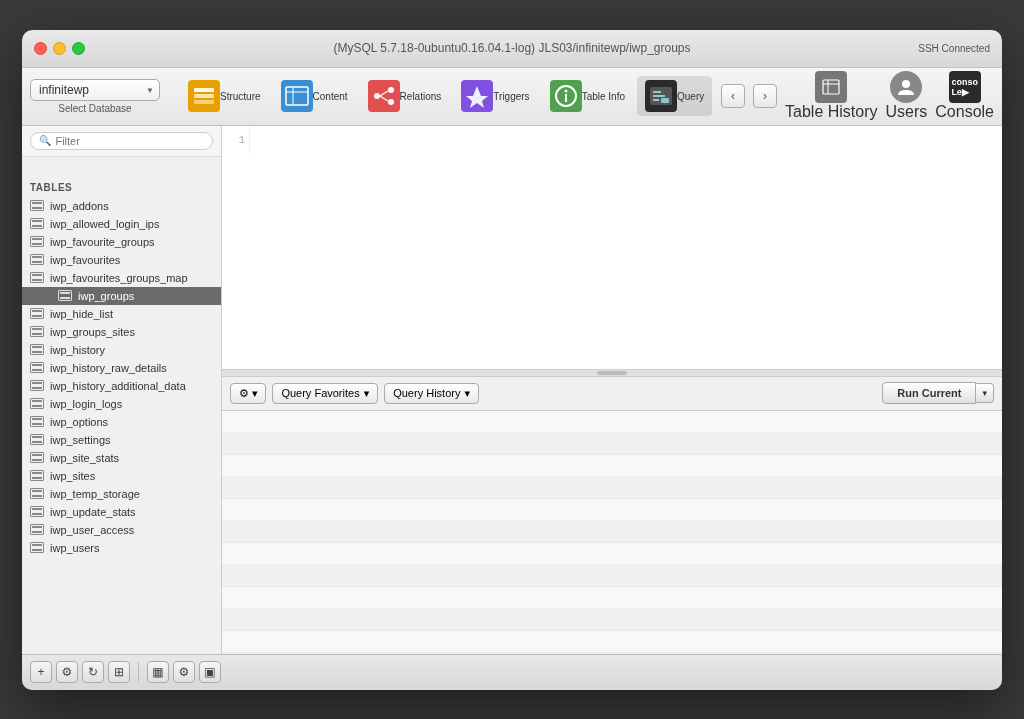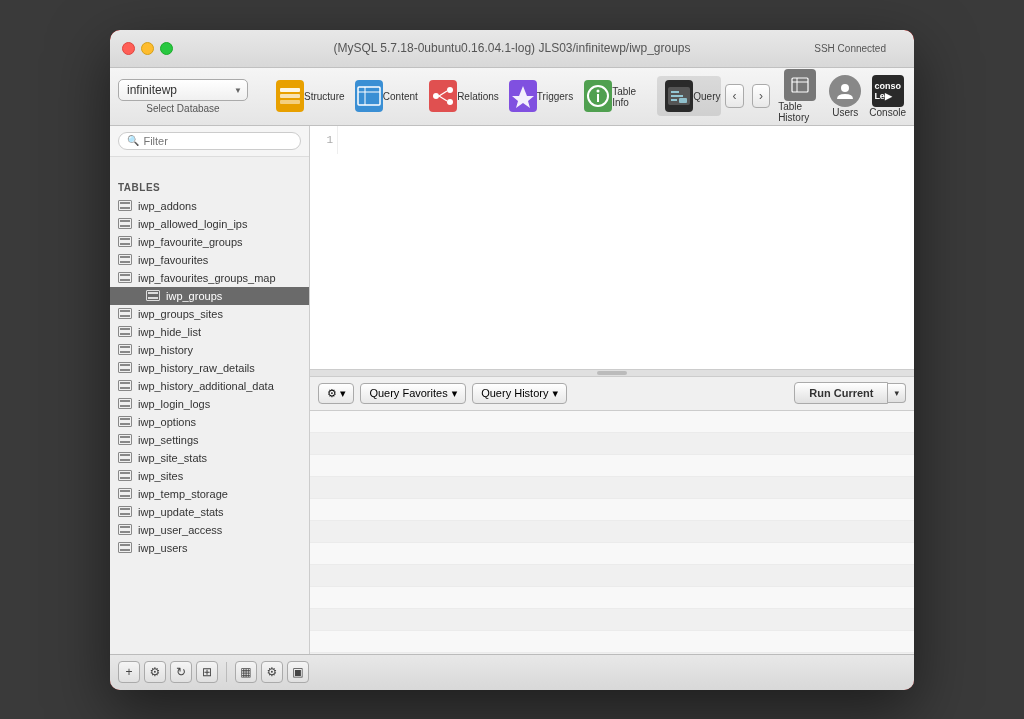--- a/index.html
+++ b/index.html
@@ -6,21 +6,21 @@
     body {
       background: #3a3a3a;
       display: flex;
       justify-content: center;
       align-items: center;
       width: 1024px;
       height: 719px;
       font-family: -apple-system, BlinkMacSystemFont, 'Helvetica Neue', Arial, sans-serif;
     }
     .window {
-      width: 804px;
+      width: 980px;
       height: 660px;
       background: #ef4444;
       border-radius: 10px;
       box-shadow: 0 20px 60px rgba(0,0,0,0.5);
       display: flex;
       flex-direction: column;
       overflow: hidden;
     }
     
     .titlebar {
@@ -48,21 +48,21 @@
     .tl-close { background: #ff5f57; border: 1px solid #e0443e; }
     .tl-min { background: #febc2e; border: 1px solid #d4a017; }
     .tl-max { background: #28c840; border: 1px solid #1aab29; }
     .titlebar-text {
       font-size: 12px;
       color: #555;
       font-weight: 500;
     }
     .ssh-badge {
       position: absolute;
-      right: 28px;
+      right: 12px;
       font-size: 10px;
       color: #555;
     }
     
     .toolbar {
       background: linear-gradient(180deg, #f5f5f5 0%, #e5e5e5 100%);
       height: 58px;
       display: flex;
       align-items: center;
       border-bottom: 1px solid #c0c0c0;
@@ -149,21 +149,21 @@
       font-size: 12px;
       color: #555;
     }
     .toolbar-right-item {
       display: flex;
       flex-direction: column;
       align-items: center;
       cursor: pointer;
     }
     .toolbar-right-label {
-      font-size: 10px;
+      font-size: 16px;
       color: #333;
     }
     
     .main {
       display: flex;
       flex: 1;
       overflow: hidden;
     }
     
     .sidebar {
@@ -590,28 +590,28 @@
               <div class="table-icon-row"></div>
               <div class="table-icon-row"></div>
             </div>
           <span>iwp_groups</span>
         </div>
         <div class="table-item">
           <div class="table-icon">
               <div class="table-icon-row"></div>
               <div class="table-icon-row"></div>
             </div>
+          <span>iwp_hide_list</span>
+        </div>
+        <div class="table-item">
+          <div class="table-icon">
+              <div class="table-icon-row"></div>
+              <div class="table-icon-row"></div>
+            </div>
           <span>iwp_groups_sites</span>
-        </div>
-        <div class="table-item">
-          <div class="table-icon">
-              <div class="table-icon-row"></div>
-              <div class="table-icon-row"></div>
-            </div>
-          <span>iwp_hide_list</span>
         </div>
         <div class="table-item">
           <div class="table-icon">
               <div class="table-icon-row"></div>
               <div class="table-icon-row"></div>
             </div>
           <span>iwp_history</span>
         </div>
         <div class="table-item">
           <div class="table-icon">

